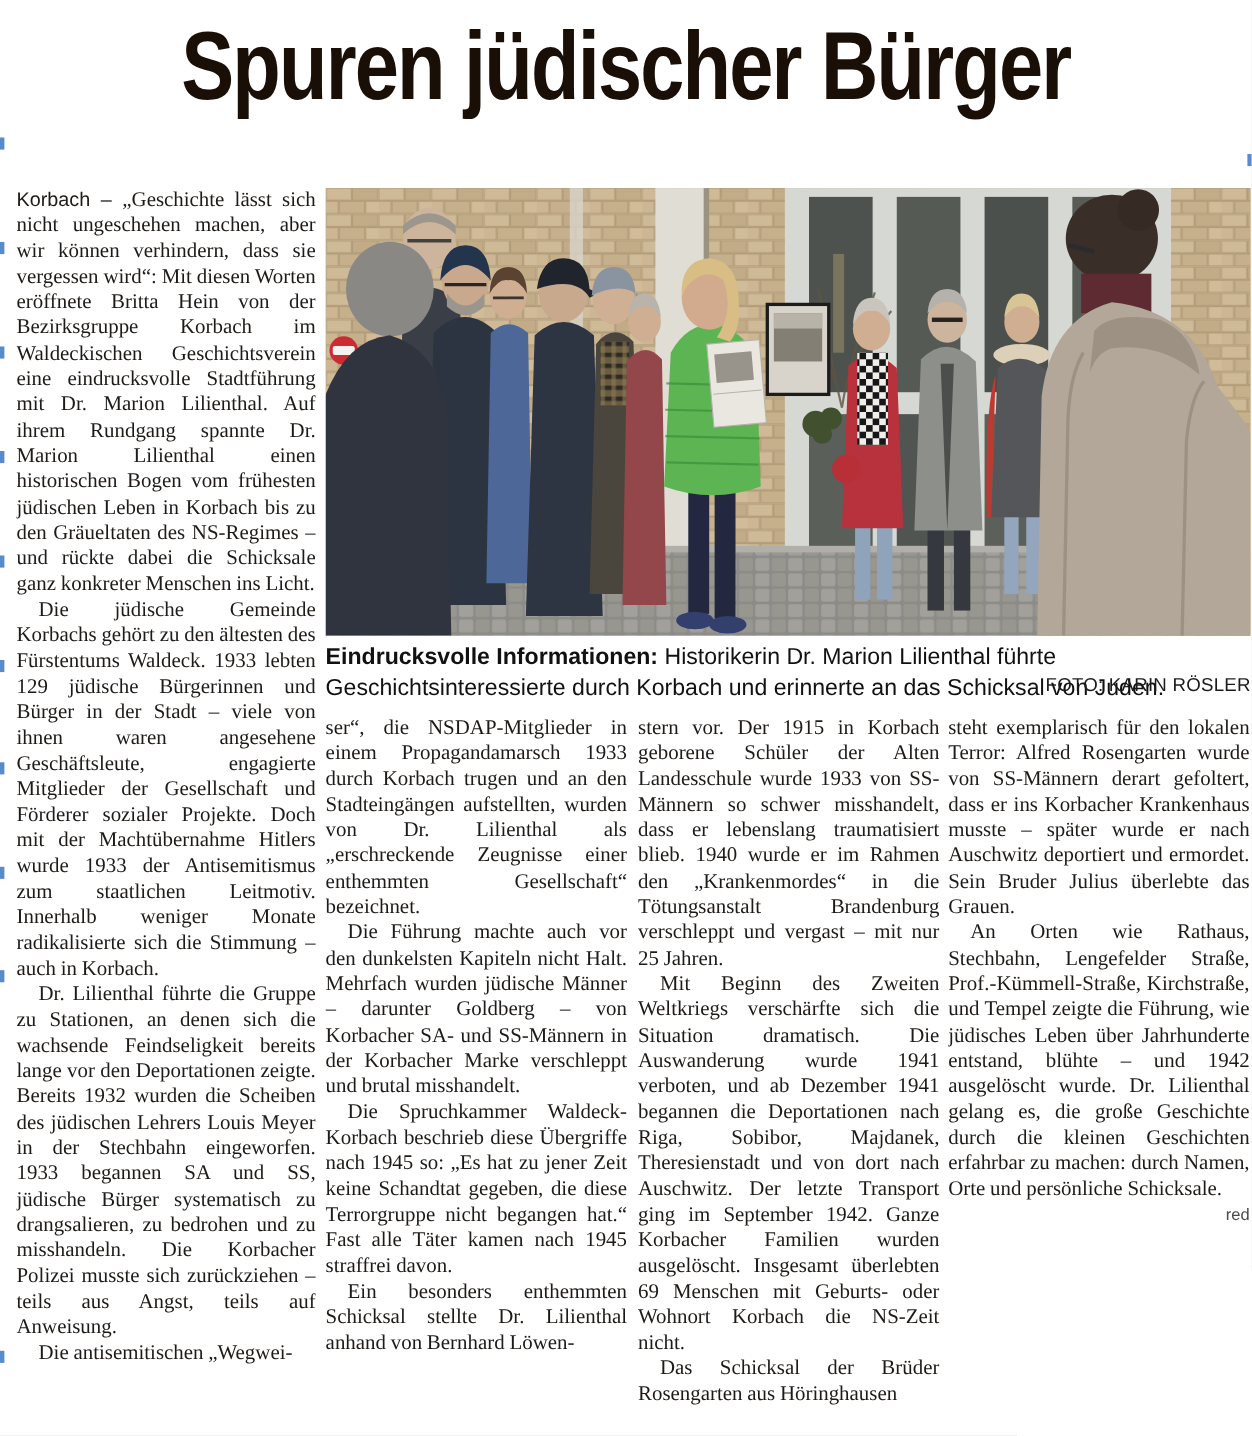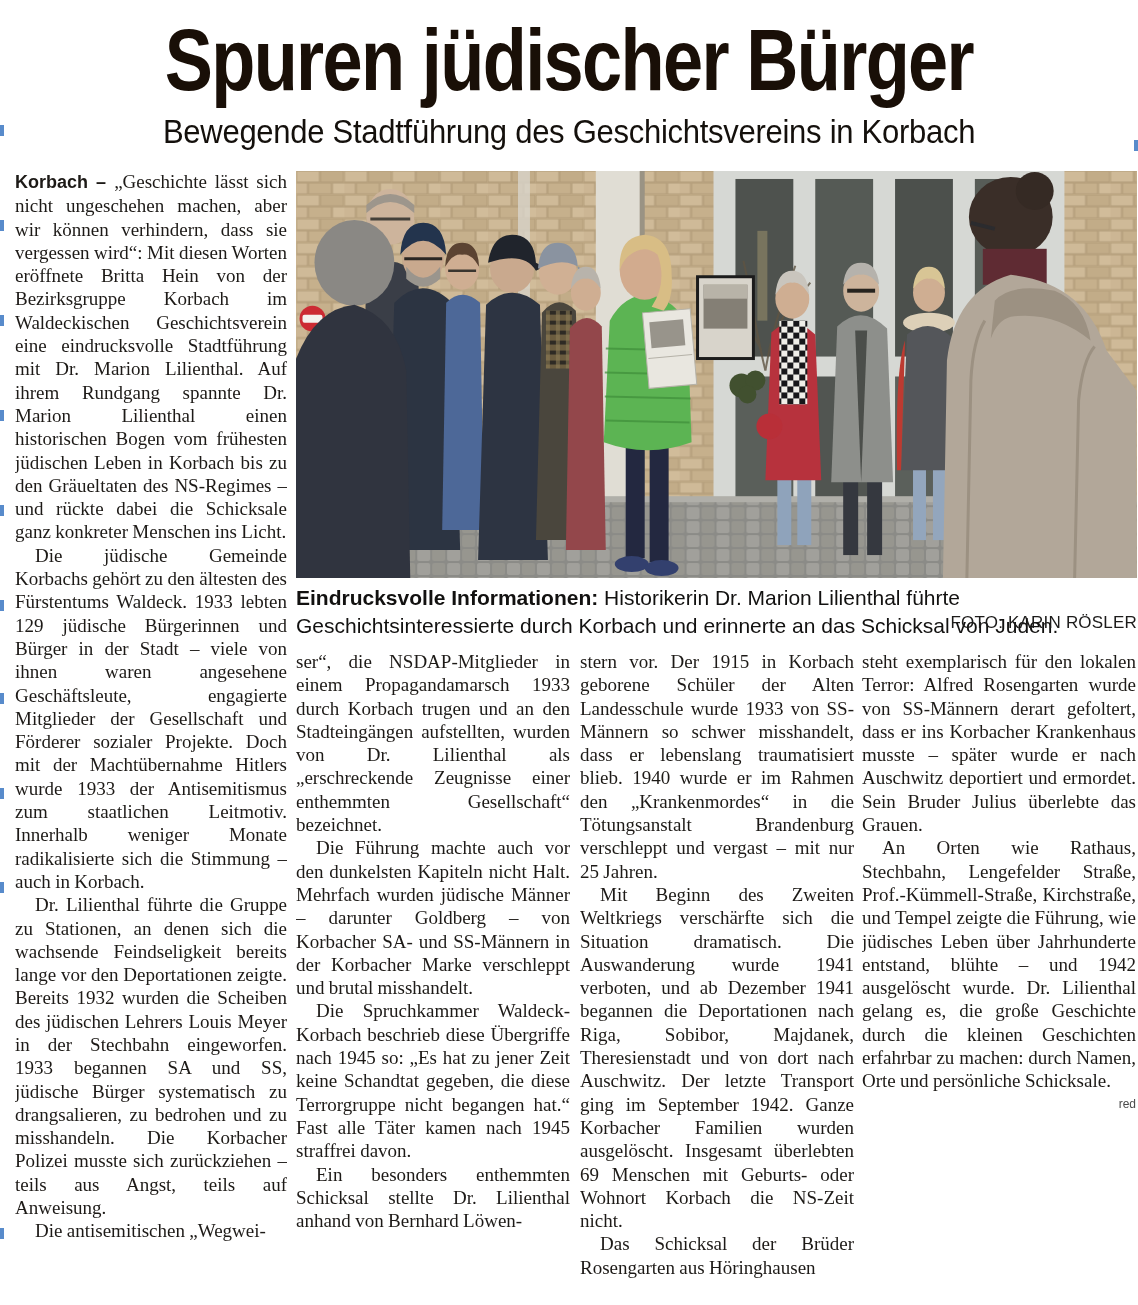--- a/index.html
+++ b/index.html
@@ -16,22 +16,22 @@
                white-space:nowrap;letter-spacing:-0.3px;}
   
   .col{position:absolute;text-align:justify;font-size:19px;line-height:23.3px;
        overflow:hidden;hyphens:auto;-webkit-hyphens:auto;word-spacing:-0.4px;}
   .col p{margin:0;}
   .col p.ind{text-indent:20px;}
   .col-1{left:15px;top:170px;width:272px;height:1126px;}
   .col-2{left:296px;top:650px;width:274px;height:648px;}
   .col-3{left:580px;top:650px;width:274px;height:648px;}
   .col-4{left:862px;top:650px;width:274px;height:648px;}
-  .loc{font-family:"Liberation Sans",sans-serif;font-weight:700;font-size:18px;}
-  .sig{float:right;font-family:"Liberation Sans",sans-serif;font-size:12px;color:#4a4a4a;}
+  .loc{font-family:"Liberation Sans",sans-serif;font-weight:400;font-size:18px;}
+  .sig{float:right;font-family:"Liberation Sans",sans-serif;font-size:15px;color:#4a4a4a;}
   
   .photo{position:absolute;left:296px;top:171px;width:841px;height:407px;overflow:hidden;
          background:#c8b28e;}
   .photo svg{display:block;}
   
   .caption{position:absolute;left:296px;top:584px;width:841px;
            font-family:"Liberation Sans",sans-serif;font-size:21px;line-height:28px;
            color:#121110;}
   .caption b{font-weight:700;}
   .credit{position:absolute;right:0;bottom:3px;font-size:17px;letter-spacing:0.2px;color:#1c1b1a;}
@@ -51,23 +51,20 @@
   <div class="mark" style="top:505px"></div>
   <div class="mark" style="top:600px"></div>
   <div class="mark" style="top:693px"></div>
   <div class="mark" style="top:788px"></div>
   <div class="mark" style="top:882px"></div>
   <div class="mark" style="top:1228px"></div>
   <div class="mark r" style="top:140px"></div>
 
   <div class="head-wrap">
     <h1 class="headline" style="margin:0">Spuren jüdischer Bürger</h1>
-  </div>
-  <div class="sub-wrap">
-    <h2 class="subheadline" style="margin:0">Bewegende Stadtführung des Geschichtsvereins in Korbach</h2>
   </div>
 
   <figure class="photo" style="margin:0" aria-label="Stadtführung in Korbach: Eine Gruppe Geschichtsinteressierter steht auf einem gepflasterten Platz vor einer Sandstein- und Glasfassade; in der Mitte Historikerin Dr. Marion Lilienthal in grüner Jacke mit Zeitungsunterlagen und einem historischen Foto.">
     <svg width="841" height="407" viewBox="0 0 842 408" xmlns="http://www.w3.org/2000/svg">
       <defs>
         <pattern id="stone" width="48" height="24" patternUnits="userSpaceOnUse">
           <rect width="48" height="24" fill="#c8b28e"></rect>
           <rect x="0" y="0" width="23" height="11" fill="#cfba98" stroke="#b29c79" stroke-width="1"></rect>
           <rect x="24" y="0" width="23" height="11" fill="#c2ac88" stroke="#b29c79" stroke-width="1"></rect>
           <rect x="-12" y="12" width="23" height="11" fill="#ccb694" stroke="#b29c79" stroke-width="1"></rect>

